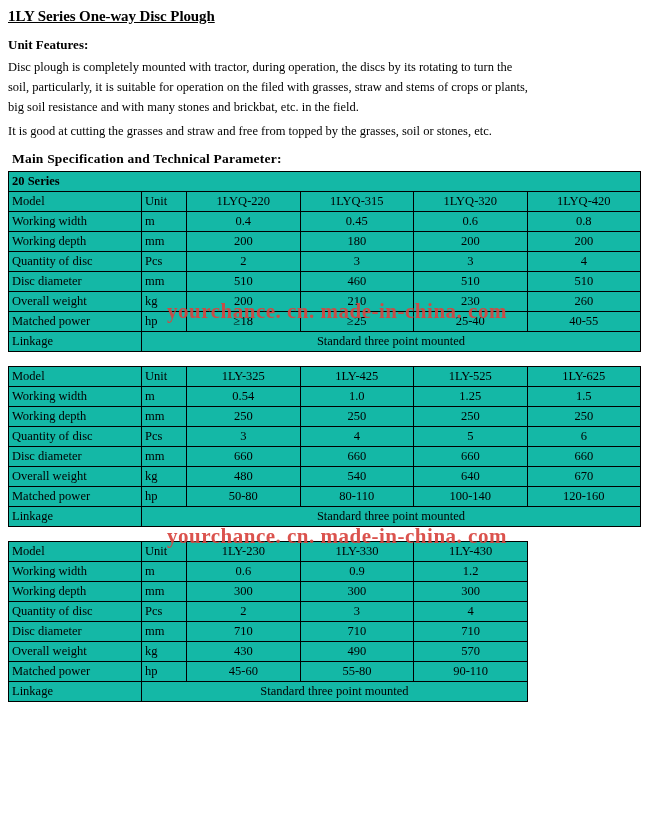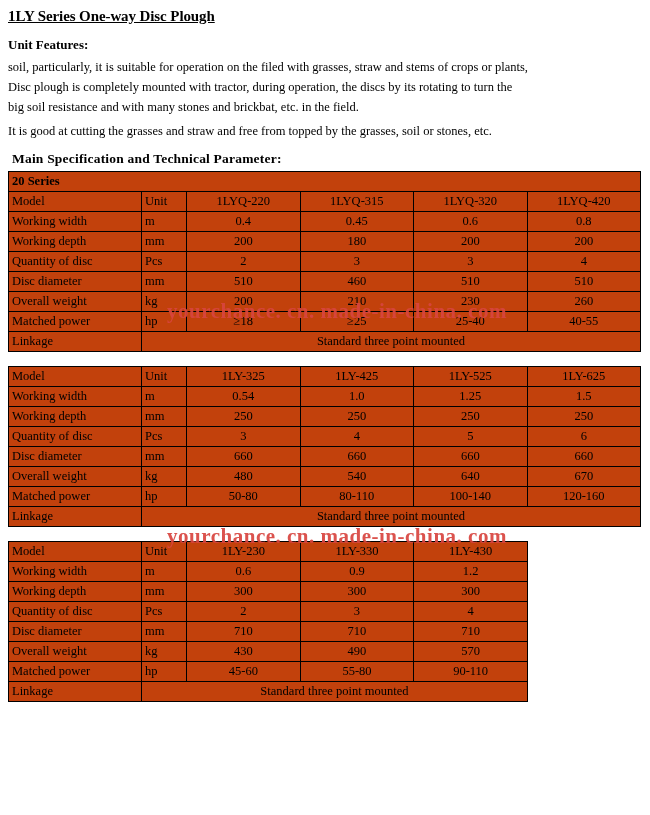--- a/index.html
+++ b/index.html
@@ -50,21 +50,21 @@
     margin: 10px 0 4px 12px;
     letter-spacing: 0.2px;
   }
 
   
   .spec-table {
     border-collapse: collapse;
     margin: 0 0 14px 8px;
     table-layout: fixed;
     font-size: 12.5px;
-    background: #c2410c;
+    background: #14b8a6;
   }
   .spec-table td {
     border: 1px solid #000000;
     height: 19px;
     padding: 0 0 0 3px;
     vertical-align: middle;
     white-space: nowrap;
     overflow: hidden;
   }
   .spec-table td.center {
@@ -108,22 +108,22 @@
 </head>
 <body>
 
 <div class="page">
 
   <div class="doc-title">1LY Series One-way Disc Plough</div>
 
   <div class="section-label">Unit Features:</div>
 
   <div class="para">
+    <span class="para-line">Disc plough is completely mounted with tractor, during operation, the discs by its rotating to turn the</span>
     <span class="para-line">soil, particularly, it is suitable for operation on the filed with grasses, straw and stems of crops or plants,</span>
-    <span class="para-line">Disc plough is completely mounted with tractor, during operation, the discs by its rotating to turn the</span>
     <span class="para-line">big soil resistance and with many stones and brickbat, etc. in the field.</span>
   </div>
 
   <div class="para">
     <span class="para-line">It is good at cutting the grasses and straw and free from topped by the grasses, soil or stones, etc.</span>
   </div>
 
   <div class="spec-heading">Main Specification and Technical Parameter:</div>
 
   <table class="spec-table t4">

